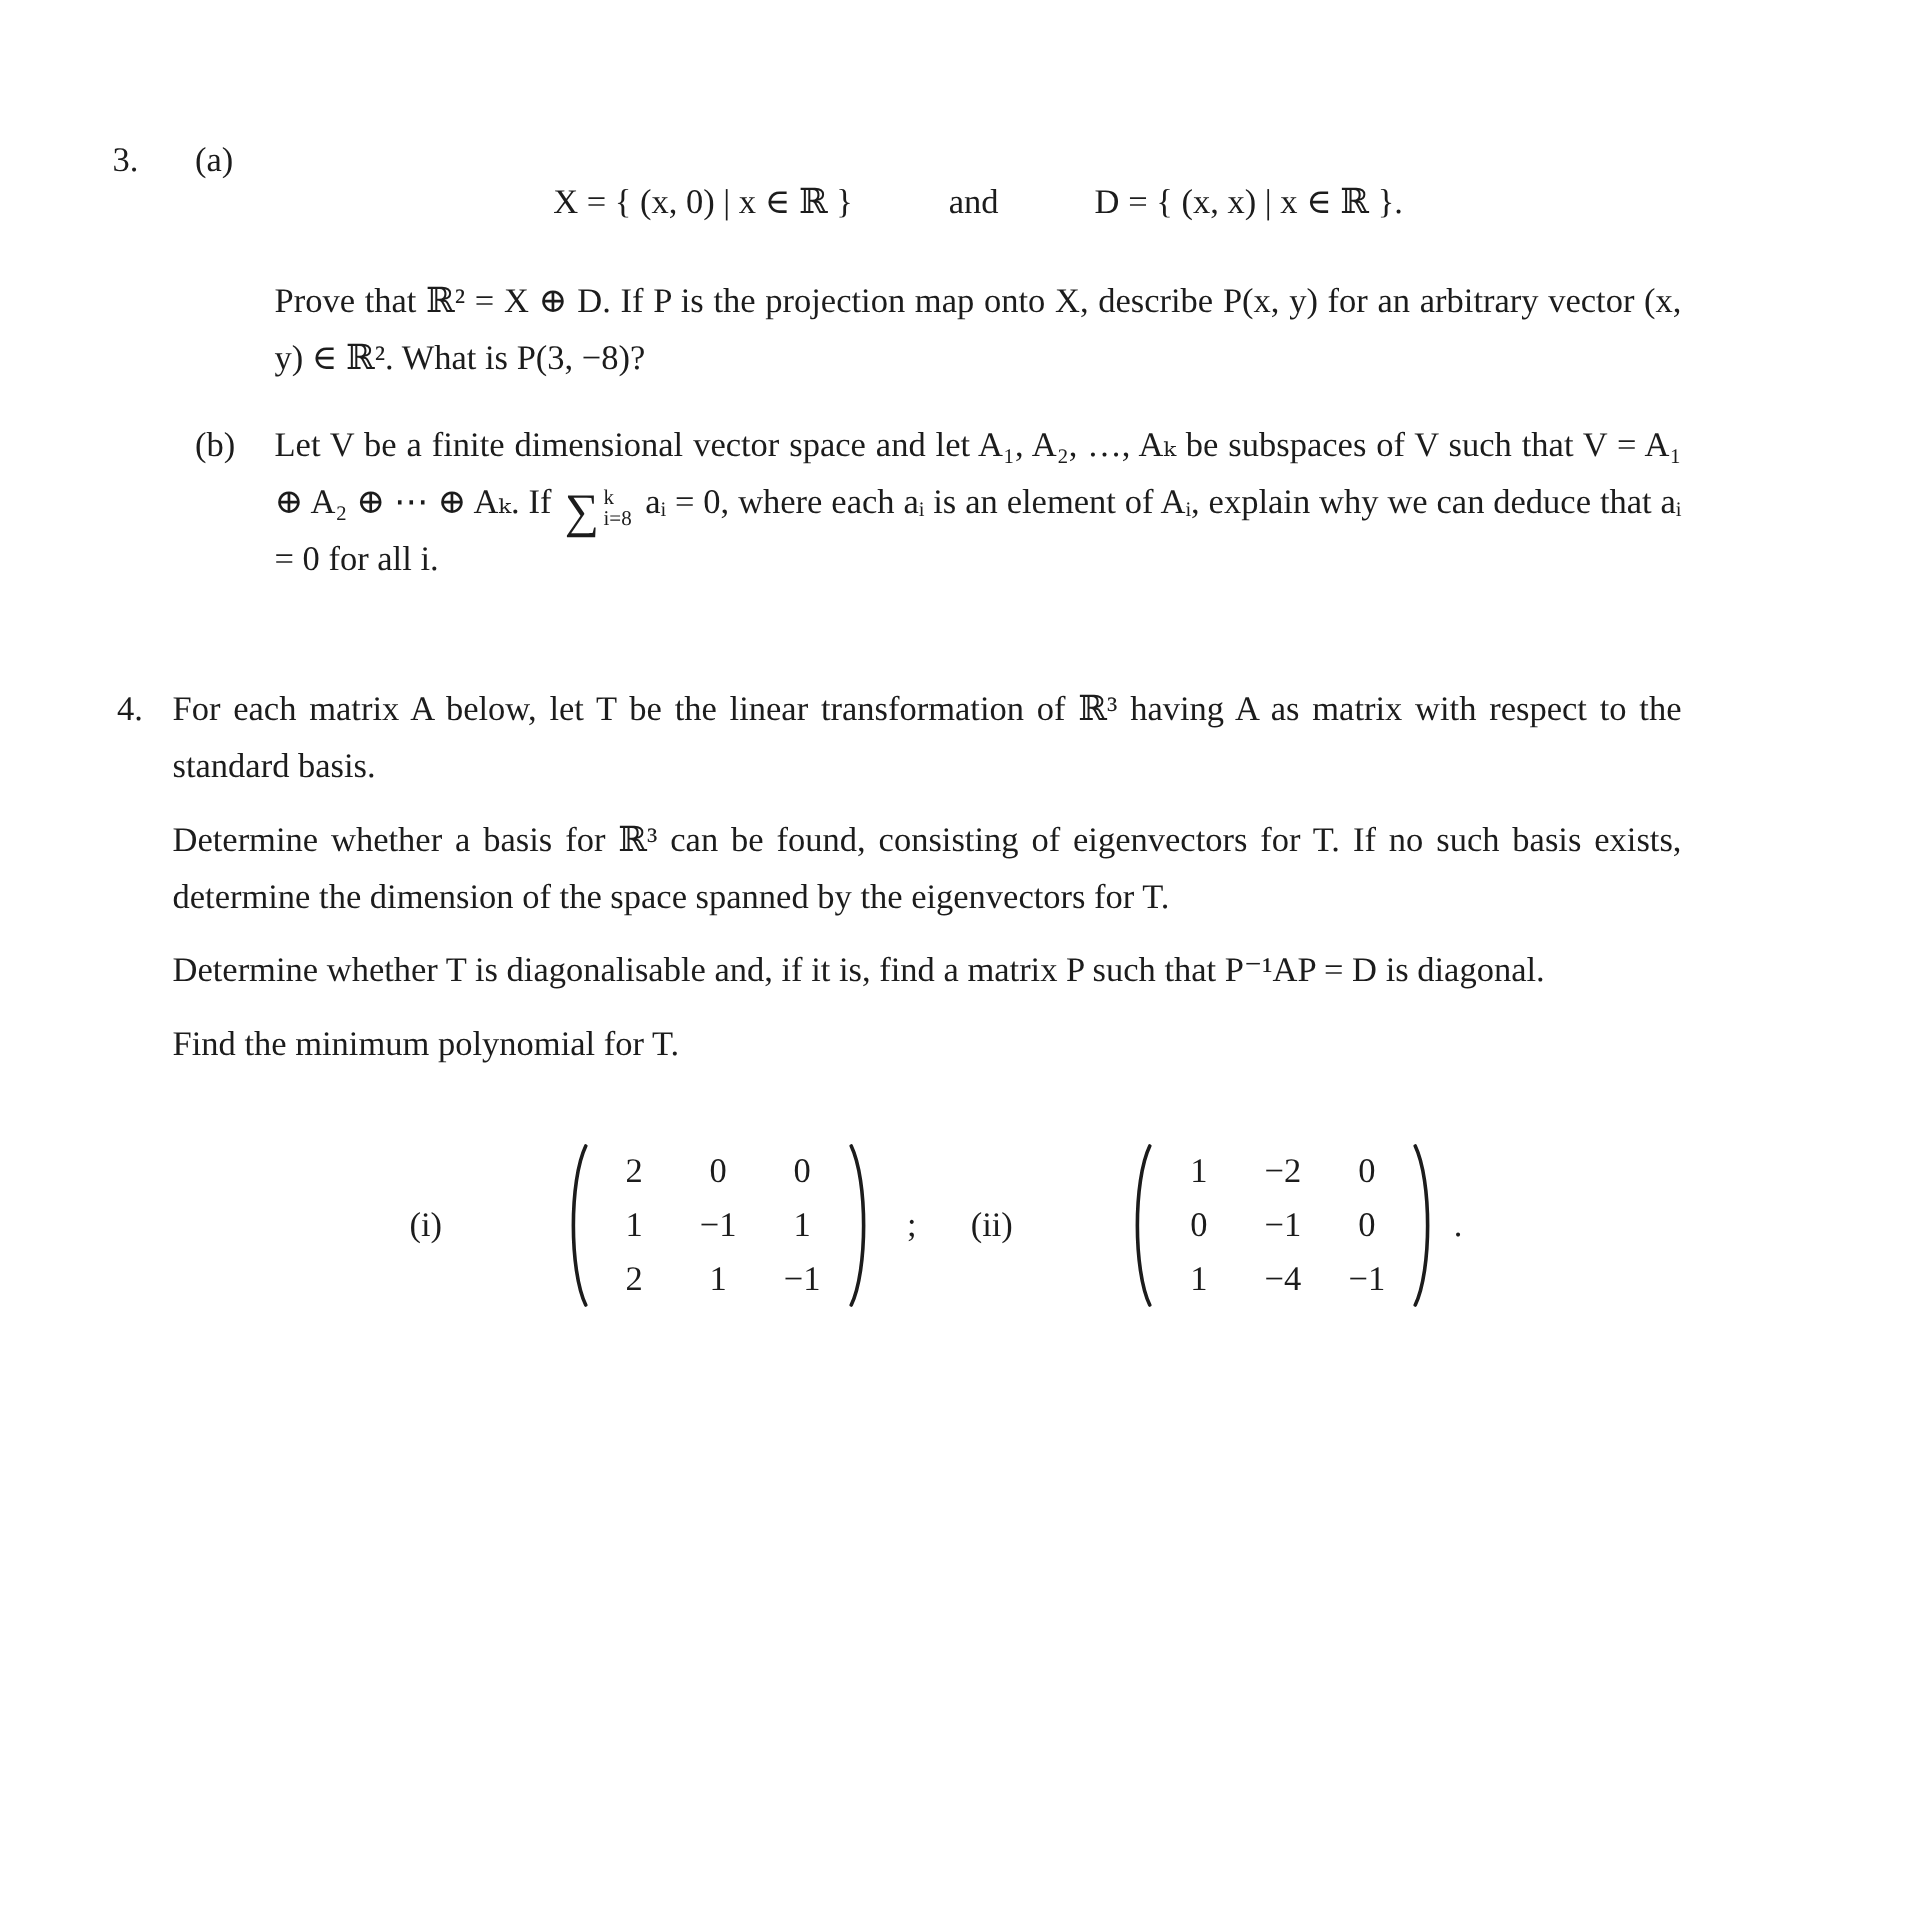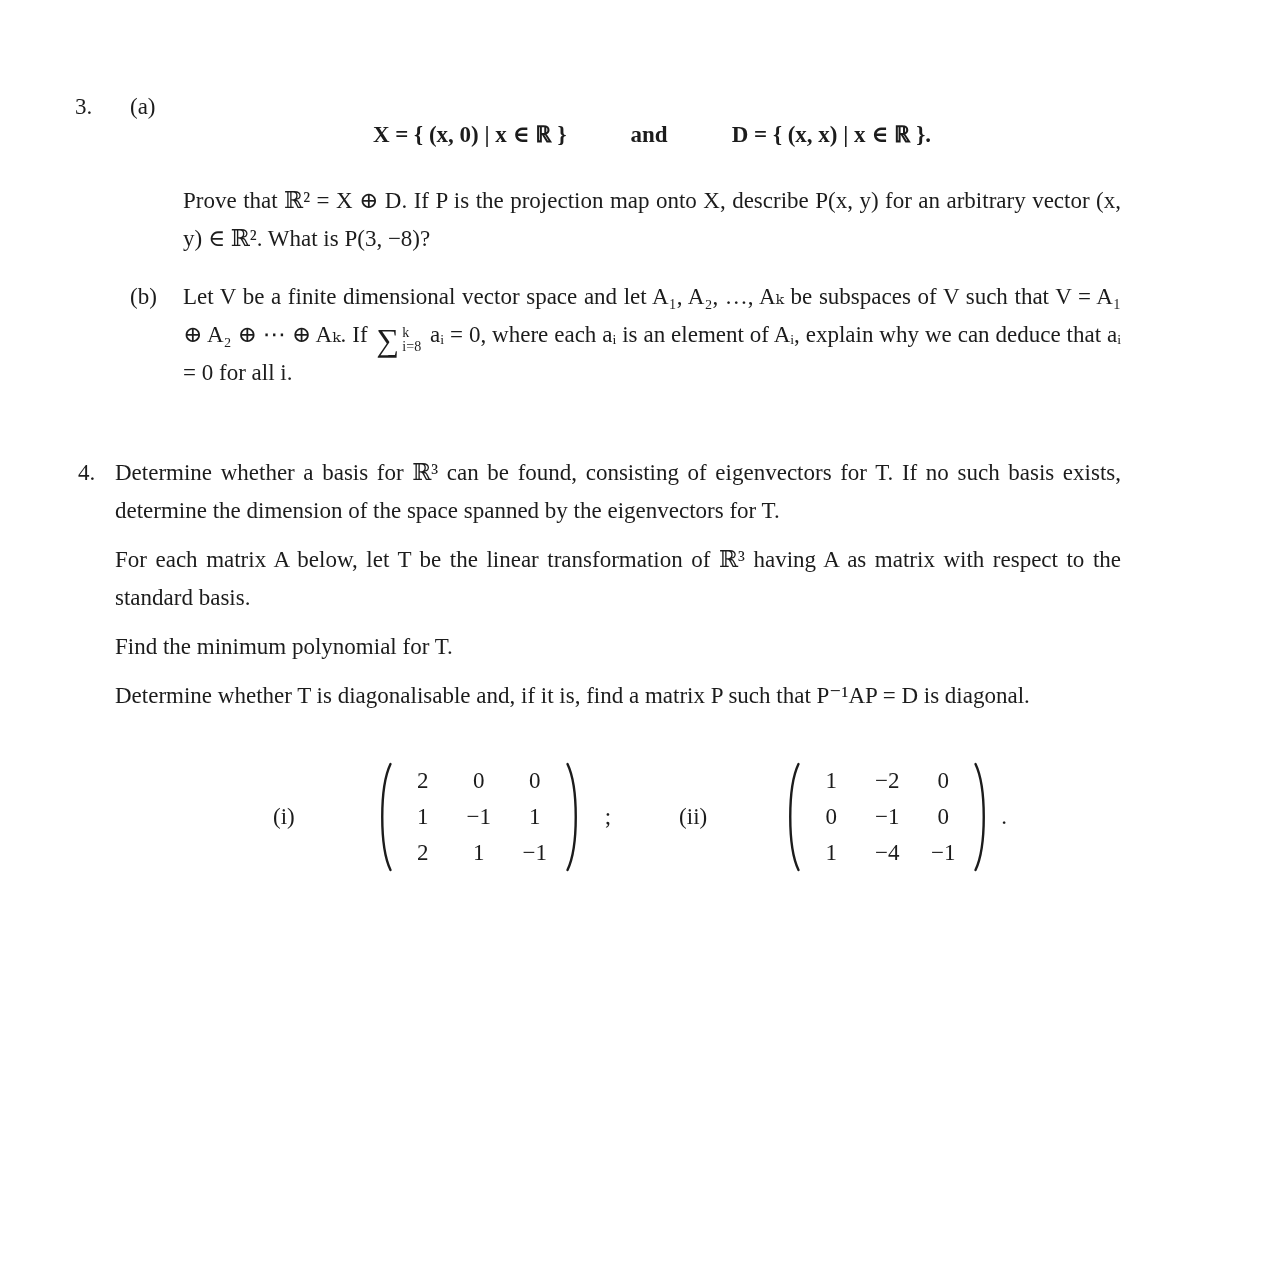--- a/index.html
+++ b/index.html
@@ -15,40 +15,40 @@
   p { margin: 0; text-align: justify; line-height: 38px; }
 
   .prob3 { display: flex; margin-left: 75px; width: 1046px; }
   .prob-num { width: 55px; flex: none; line-height: 38px; }
   .parts { flex: 1; }
   .part { display: flex; }
   .part + .part { margin-top: 20px; }
   .part-label { width: 53px; flex: none; line-height: 38px; }
   .part-body { flex: 1; }
 
-  .eq-display { display: flex; justify-content: center; gap: 64px; margin: 28px 0; line-height: 38px; font-weight: bold; }
+  .eq-display { display: flex; justify-content: center; gap: 64px; margin: 28px 0; line-height: 38px; }
 
   .sum { display: inline-flex; align-items: center; vertical-align: -9px; margin: 0 3px; }
   .sigma { font-size: 32px; line-height: 28px; }
   .limits { display: inline-flex; flex-direction: column; align-items: flex-start; margin-left: 3px; font-size: 14px; line-height: 14px; }
 
   .prob4 { display: flex; margin-left: 78px; width: 1043px; margin-top: 62px; }
   .prob4 .prob-num { width: 37px; }
   .prob4-body { flex: 1; }
   .prob4-body p + p { margin-top: 11px; }
 
   .matrices { display: flex; align-items: center; margin: 46px 0 0 158px; }
   .mat-label { line-height: 38px; }
   .matrix { display: inline-flex; align-items: center; }
   .paren-svg { display: block; }
   .mat-grid { display: grid; grid-template-columns: repeat(3, auto); column-gap: 12px; padding: 0 8px; }
   .mat-cell { min-width: 44px; text-align: center; line-height: 36px; }
   .mat1 { margin-left: 80px; }
   .sep1 { margin-left: 22px; }
-  .lab2 { margin-left: 68px; }
+  .lab2 { margin-left: 36px; }
   .mat2 { margin-left: 76px; }
   .sep2 { margin-left: 10px; }
 </style>
 </head>
 <body>
 
 <div class="page">
 
   <div class="prob3">
     <span class="prob-num">3.</span>
@@ -78,24 +78,24 @@
               </span><span> aᵢ = 0, where each aᵢ is an element of Aᵢ, explain why we can deduce that aᵢ = 0 for all i.</span></p>
         </div>
       </div>
 
     </div>
   </div>
 
   <div class="prob4">
     <span class="prob-num">4.</span>
     <div class="prob4-body">
+      <p>For each matrix A below, let T be the linear transformation of ℝ³ having A as matrix with respect to the standard basis.</p>
       <p>Determine whether a basis for ℝ³ can be found, consisting of eigenvectors for T. If no such basis exists, determine the dimension of the space spanned by the eigenvectors for T.</p>
-      <p>For each matrix A below, let T be the linear transformation of ℝ³ having A as matrix with respect to the standard basis.</p>
+      <p>Determine whether T is diagonalisable and, if it is, find a matrix P such that P⁻¹AP = D is diagonal.</p>
       <p>Find the minimum polynomial for T.</p>
-      <p>Determine whether T is diagonalisable and, if it is, find a matrix P such that P⁻¹AP = D is diagonal.</p>
 
       <div class="matrices">
 
         <span class="mat-label">(i)</span>
 
         <span class="matrix mat1">
           <svg class="paren-svg" width="18" height="112" viewBox="0 0 18 112">
             <path d="M15.5 3 C 4.5 26, 4.5 86, 15.5 109" fill="none" stroke="#1c1c1c" stroke-width="2.4" stroke-linecap="round"></path>
           </svg>
           <span class="mat-grid">

